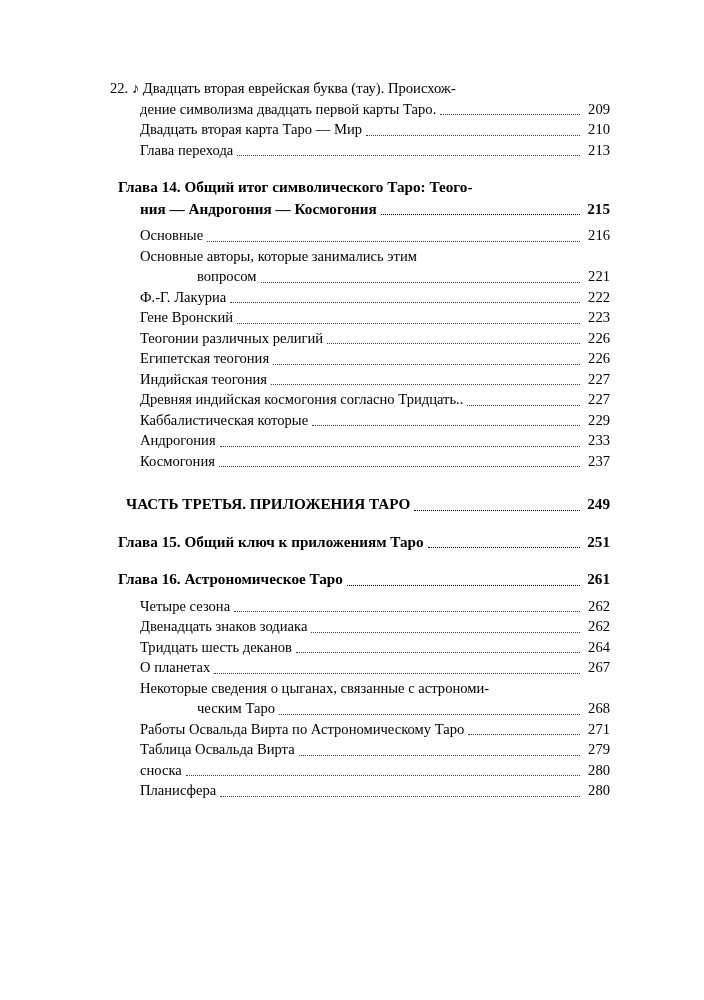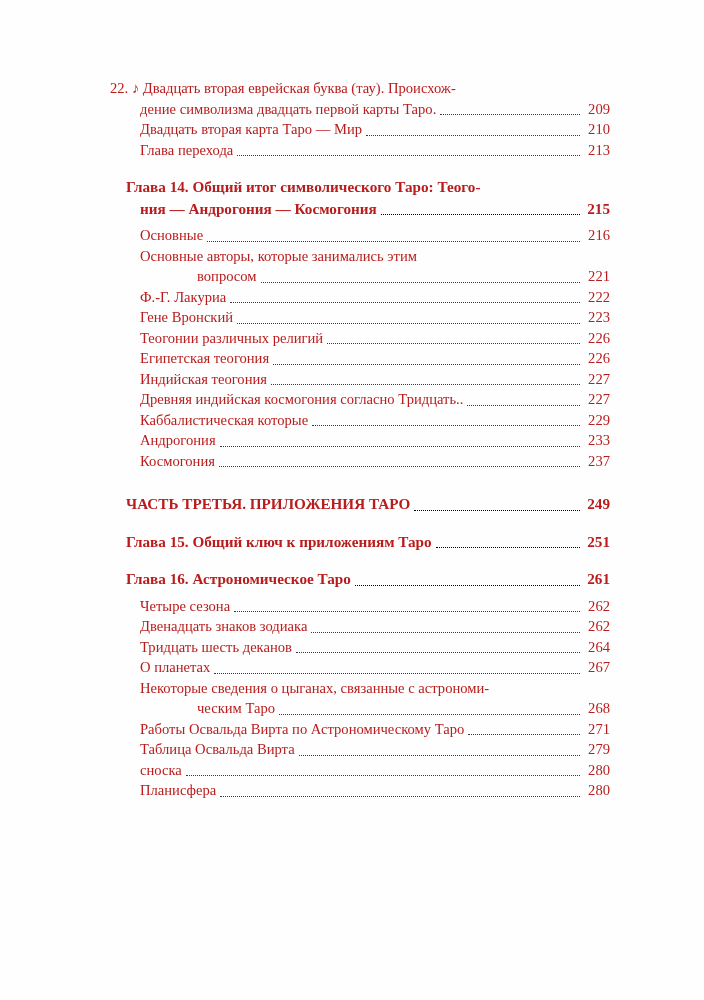--- a/index.html
+++ b/index.html
@@ -27,21 +27,21 @@
     left: 110px;
     top: 78px;
     width: 500px;
   }
   
   .entry {
     display: flex;
     align-items: flex-end;
     font-size: 14.6px;
     line-height: 20.5px;
-    color: #b91c1c;
+    color: #000000;
     margin: 0;
     padding: 0;
   }
   .entry .lbl {
     white-space: pre-wrap;
   }
   .entry .dots {
     flex: 1 1 auto;
     border-bottom: 1px dotted #3a3a3a;
     margin: 0 4px 4px 4px;
@@ -52,21 +52,21 @@
     white-space: nowrap;
     font-variant-numeric: tabular-nums;
     text-align: right;
     min-width: 26px;
   }
 
   
   .lvl-num   { margin-left: 0px; }
   .lvl-sub   { margin-left: 30px; }
   .lvl-sub2  { margin-left: 87px; }
-  .lvl-chap  { margin-left: 16px; }
+  .lvl-chap  { margin-left: 8px; }
   .lvl-part  { margin-left: 16px; }
 
   .bold {
     font-weight: bold;
     font-size: 15.2px;
     line-height: 21.5px;
   }
   .bold .dots { border-bottom: 1px dotted #000; }
 
   .blockgap-s { height: 6px; }

